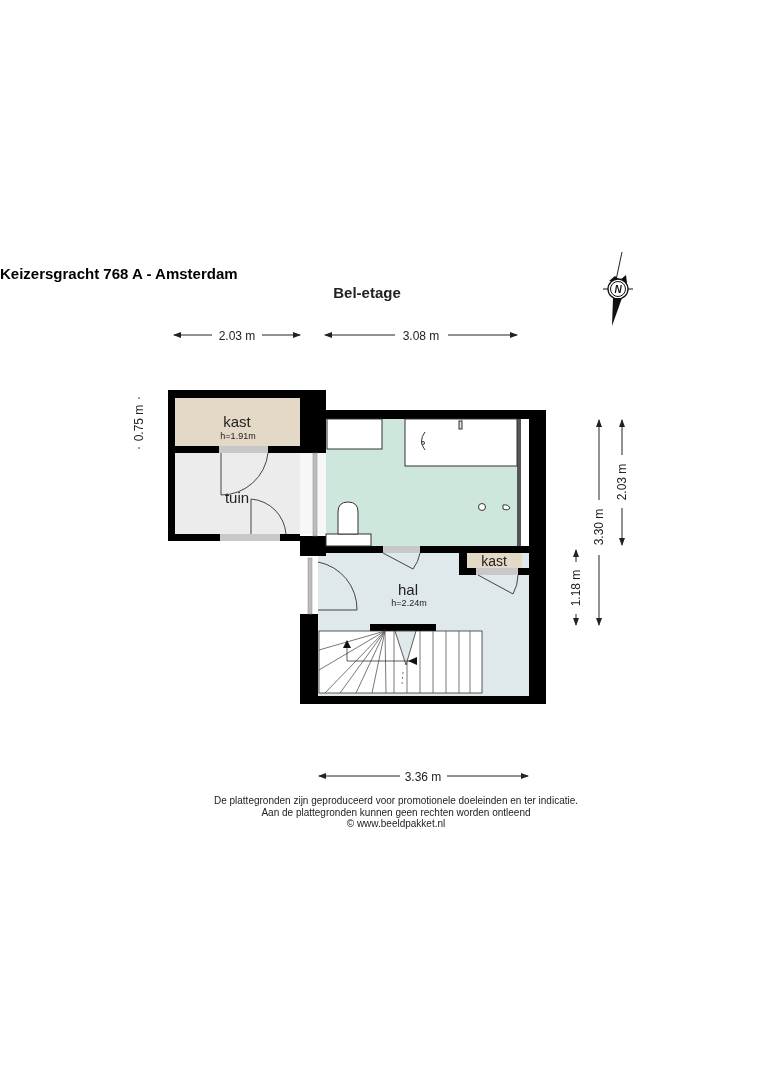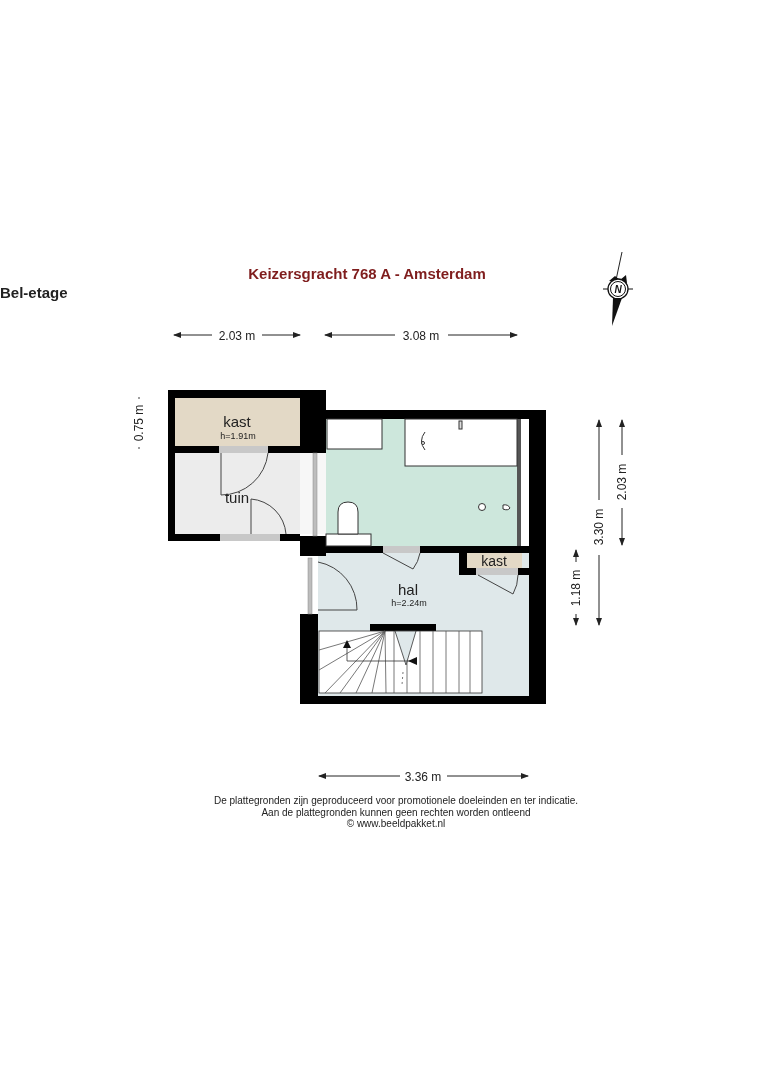--- a/index.html
+++ b/index.html
@@ -1,18 +1,18 @@
 <!DOCTYPE html>
 <html><head>
 <meta charset="utf-8">
 <style>
   html, body { margin: 0; padding: 0; background: #ffffff; }
   body { width: 764px; height: 1080px; position: relative; overflow: hidden; font-family: "Liberation Sans", sans-serif; color: #222; }
-  .title { position: absolute; left: 0; width: 734px; top: 265px; text-align: center; font-weight: bold; font-size: 15px; line-height: 18px; color: #7f1d1d; }
-  .subtitle { position: absolute; left: 0; width: 734px; top: 284px; text-align: left; font-weight: bold; font-size: 15px; line-height: 18px; color: #222; }
+  .title { position: absolute; left: 0; width: 734px; top: 265px; text-align: left; font-weight: bold; font-size: 15px; line-height: 18px; color: #000000; }
+  .subtitle { position: absolute; left: 0; width: 734px; top: 284px; text-align: center; font-weight: bold; font-size: 15px; line-height: 18px; color: #222; }
   .plan { position: absolute; left: 0; top: 0; }
   .disclaimer { position: absolute; left: 0; width: 792px; top: 795px; text-align: center; font-size: 10px; line-height: 11.5px; color: #222; }
   .disclaimer div { white-space: nowrap; }
   svg text { font-family: "Liberation Sans", sans-serif; }
 </style>
 </head>
 <body>
 
 <div class="title">Keizersgracht 768 A - Amsterdam</div>
 <div class="subtitle">Bel-etage</div>

